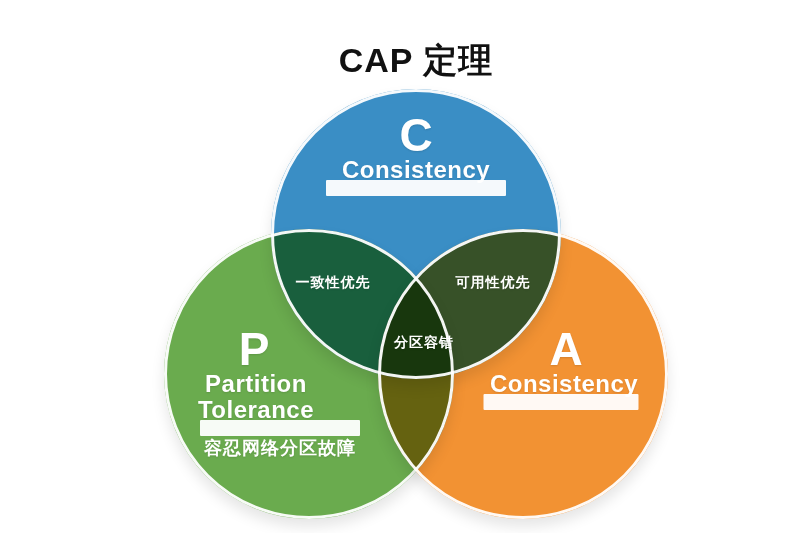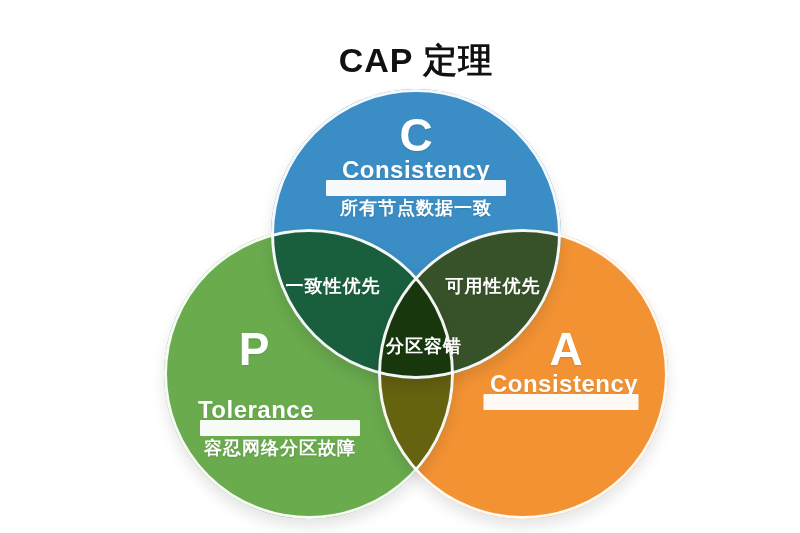--- a/index.html
+++ b/index.html
@@ -65,21 +65,21 @@
     color: #ffffff;
     text-align: center;
     z-index: 6;
     white-space: nowrap;
     transform: translateX(-50%);
     text-shadow: 0 1px 2px rgba(0,0,0,0.12);
   }
   .letter { font-size: 46px; font-weight: bold; }
   .name   { font-size: 24px; font-weight: bold; letter-spacing: 0.5px; }
   .desc   { font-size: 18px; font-weight: bold; letter-spacing: 1px; }
-  .overlap-label { font-size: 18px; font-weight: bold; letter-spacing: 1px; }
+  .overlap-label { font-size: 14px; font-weight: bold; letter-spacing: 1px; }
 
   .divider {
     position: absolute;
     height: 2px;
     background: rgba(255,255,255,0.95);
     z-index: 6;
     transform: translateX(-50%);
     border-radius: 1px;
   }
 
@@ -120,23 +120,23 @@
     <div class="circle circle-availability"></div>
   </div>
 
   <div class="ring ring-consistency"></div>
   <div class="ring ring-partition"></div>
   <div class="ring ring-availability"></div>
 
   <div class="label letter letter-c">C</div>
   <div class="label name name-c">Consistency</div>
   <div class="divider div-c"></div>
-  <div class="label desc desc-c">所有节点数据一致</div>
 
   <div class="label letter letter-p">P</div>
+  <div class="label name name-p1">Partition</div>
   <div class="label name name-p2">Tolerance</div>
   <div class="divider div-p"></div>
   <div class="label desc desc-p">容忍网络分区故障</div>
 
   <div class="label letter letter-a">A</div>
   <div class="label name name-a">Consistency</div>
   <div class="divider div-a"></div>
 
   <div class="label overlap-label ov-cp">一致性优先</div>
   <div class="label overlap-label ov-ca">可用性优先</div>

